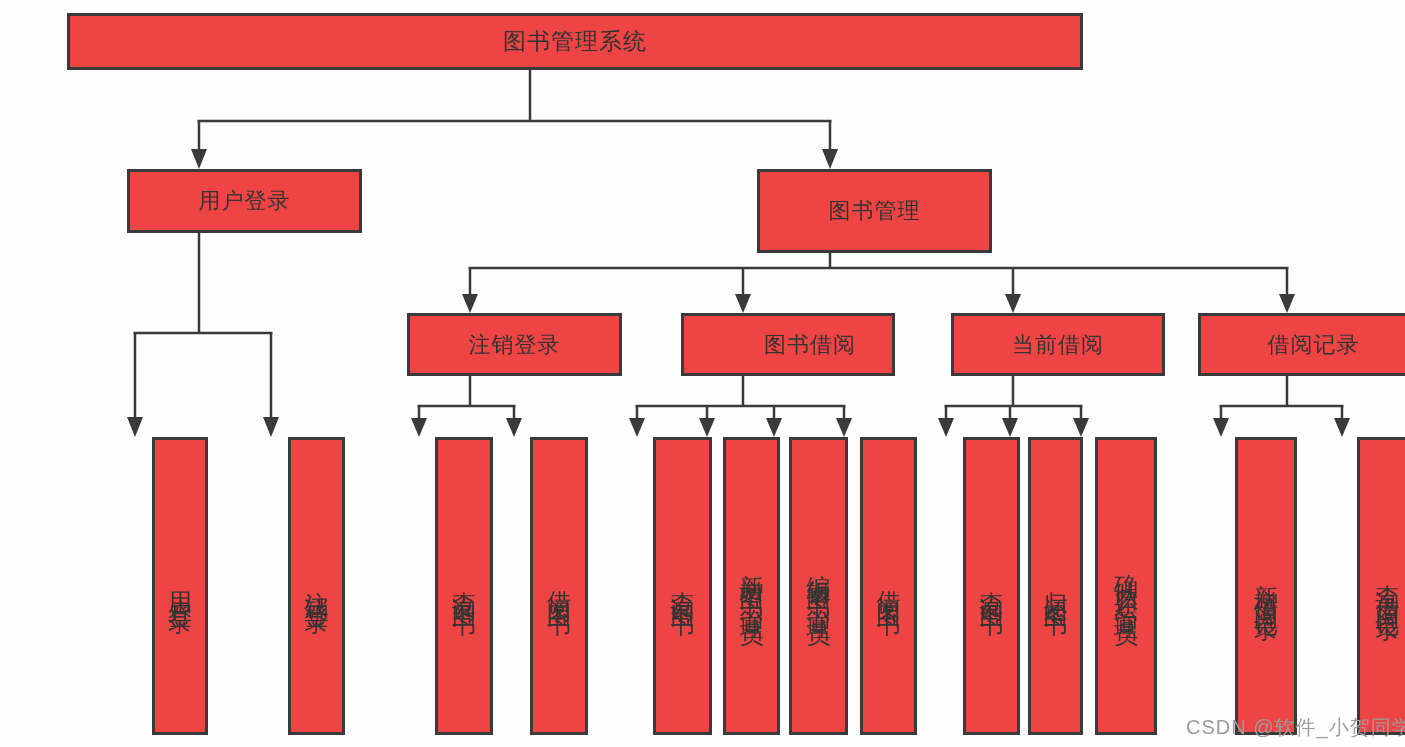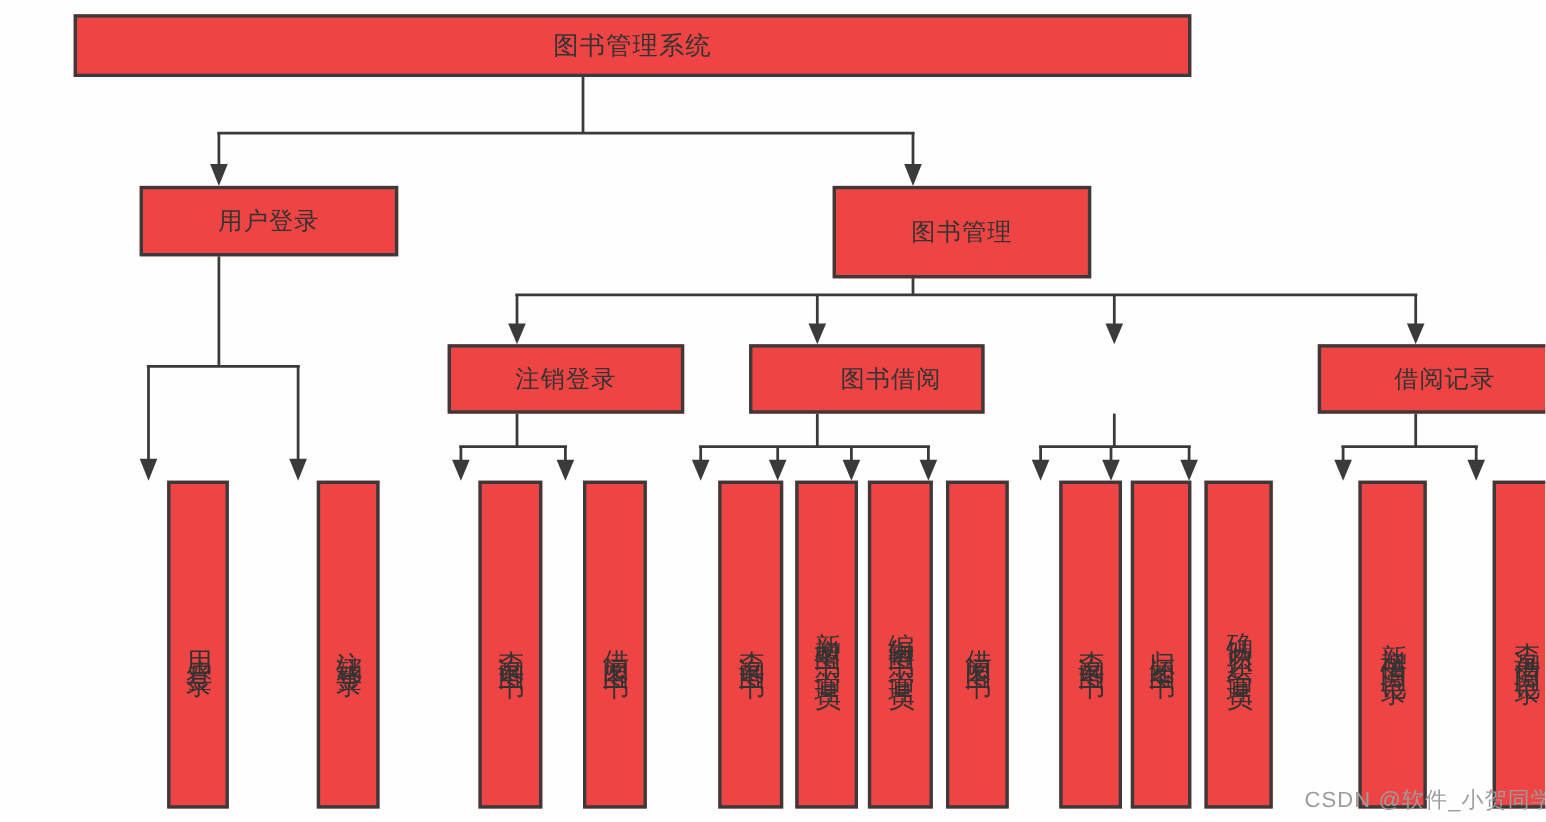--- a/index.html
+++ b/index.html
@@ -128,20 +128,23 @@
   <div class="box h" style="left:712px;top:169px;width:235px;height:84px;">
     <span>图书管理</span>
   </div>
 
   <div class="box h" style="left:362px;top:313px;width:215px;height:63px;">
     <span>注销登录</span>
   </div>
   <div class="box h" style="left:636px;top:313px;width:214px;height:63px;padding-left:44px;">
     <span>图书借阅</span>
   </div>
+  <div class="box h" style="left:906px;top:313px;width:214px;height:63px;">
+    <span>当前借阅</span>
+  </div>
   <div class="box h" style="left:1153px;top:313px;width:231px;height:63px;">
     <span>借阅记录</span>
   </div>
 
   <div class="box v" style="left:107px;top:437px;width:56px;height:298px;">
     <span>用户登录</span>
   </div>
   <div class="box v" style="left:243px;top:437px;width:57px;height:298px;">
     <span>注销登录</span>
   </div>

